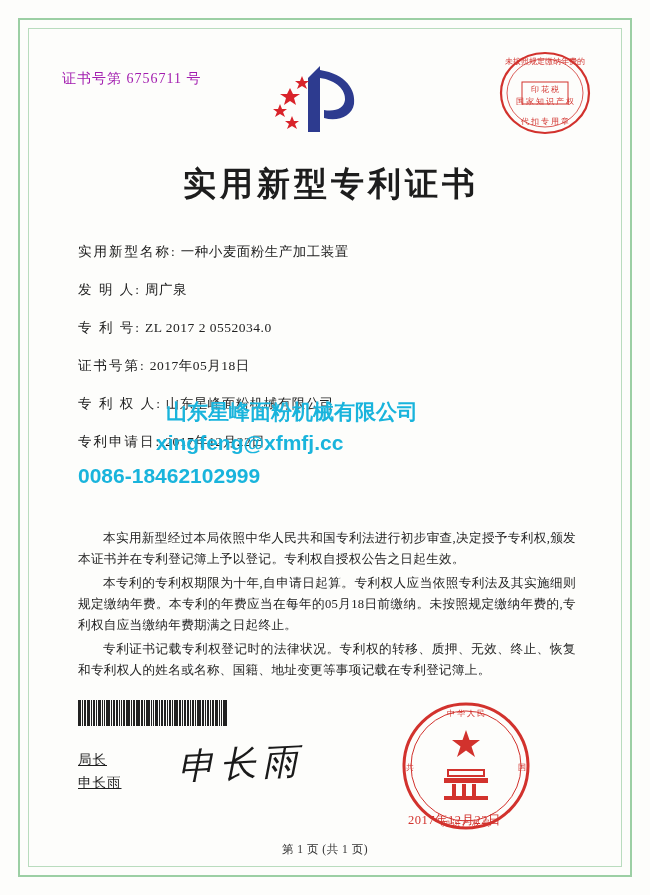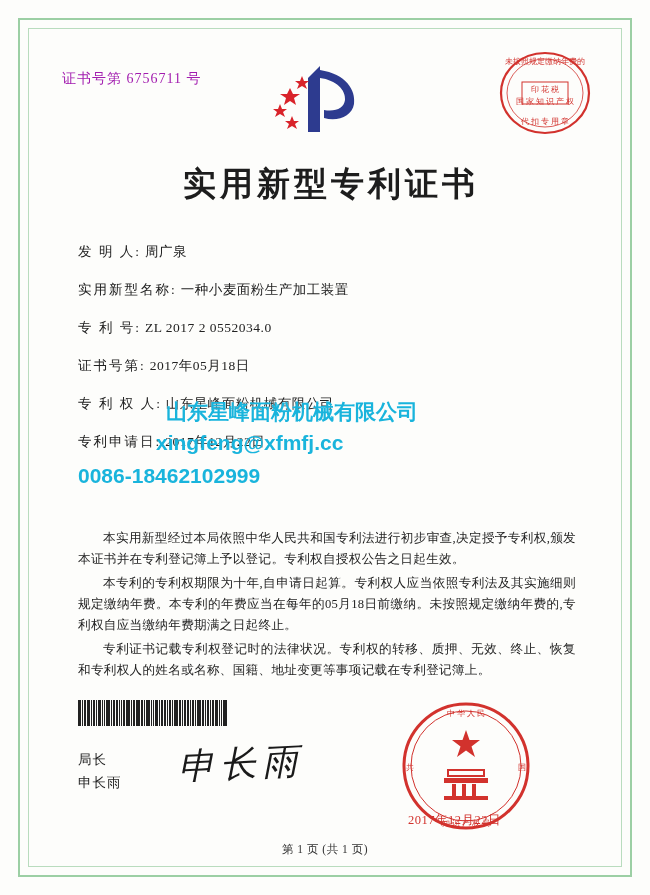--- a/index.html
+++ b/index.html
@@ -134,20 +134,21 @@
     margin-right: 1px;
   }
   .sign-block {
     position: absolute;
     left: 78px;
     top: 748px;
     font-size: 13.5px;
     color: #1e1e1e;
     line-height: 23px;
     letter-spacing: 1px;
+    text-decoration: underline;
   }
   .signature {
     position: absolute;
     left: 178px;
     top: 740px;
     font-size: 36px;
     color: #1a1a1a;
     font-family: "Liberation Serif", serif;
     font-style: italic;
     letter-spacing: 6px;
@@ -242,26 +243,26 @@
     <div class="seal-txt" style="top:10px;">未按照规定缴纳年费的</div>
     <div class="seal-txt" style="top:38px;">印 花 税</div>
     <div class="seal-txt" style="top:50px;text-align:center;">国 家 知 识 产 权</div>
     <div class="seal-txt" style="top:70px;">代 扣 专 用 章</div>
   </div>
 
   <div class="title">实用新型专利证书</div>
 
   <div class="fields">
     <div class="field-row">
+      <span class="field-label">实用新型名称:</span>
+      <span class="field-value">一种小麦面粉生产加工装置</span>
+    </div>
+    <div class="field-row">
       <span class="field-label">发 明 人:</span>
       <span class="field-value">周广泉</span>
-    </div>
-    <div class="field-row">
-      <span class="field-label">实用新型名称:</span>
-      <span class="field-value">一种小麦面粉生产加工装置</span>
     </div>
     <div class="field-row">
       <span class="field-label">专 利 号:</span>
       <span class="field-value">ZL 2017 2 0552034.0</span>
     </div>
     <div class="field-row">
       <span class="field-label">证书号第:</span>
       <span class="field-value">2017年05月18日</span>
     </div>
     <div class="field-row">

